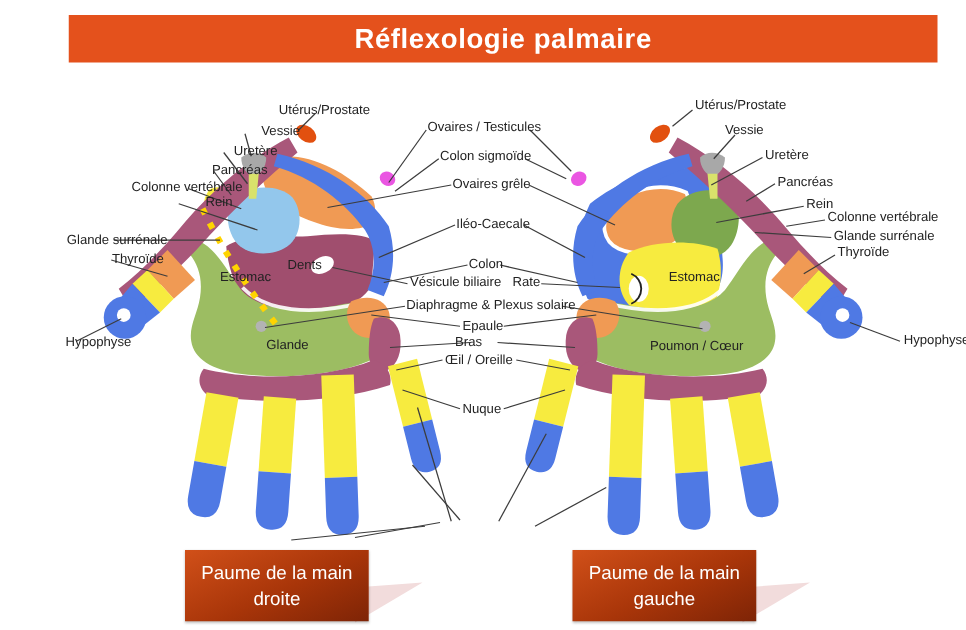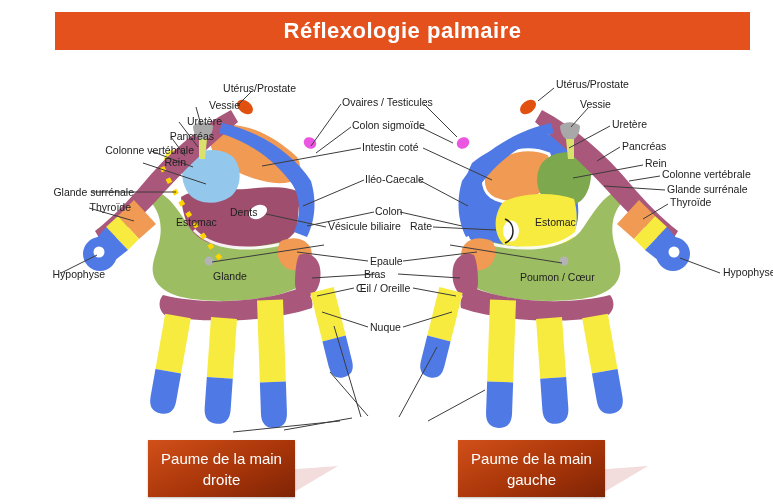--- a/index.html
+++ b/index.html
@@ -145,25 +145,26 @@
 <div class="lbl ra" style="right:595px;top:115px">Uretère</div>
 <div class="lbl ra" style="right:603px;top:130px">Pancréas</div>
 <div class="lbl ra" style="right:623px;top:144px">Colonne vertébrale</div>
 <div class="lbl ra" style="right:631px;top:156px">Rein</div>
 <div class="lbl ra" style="right:683px;top:186px">Glande surrénale</div>
 <div class="lbl ra" style="right:686px;top:201px">Thyroïde</div>
 <div class="lbl ra" style="right:712px;top:268px">Hypophyse</div>
 
 <div class="lbl" style="left:342px;top:96px">Ovaires / Testicules</div>
 <div class="lbl" style="left:352px;top:119px">Colon sigmoïde</div>
-<div class="lbl" style="left:362px;top:141px">Intestin coté</div>
+<div class="lbl" style="left:362px;top:141px">Ovaires grêle</div>
 <div class="lbl" style="left:365px;top:173px">Iléo-Caecale</div>
 <div class="lbl" style="left:375px;top:205px">Colon</div>
 <div class="lbl" style="left:328px;top:220px">Vésicule biliaire</div>
 <div class="lbl" style="left:410px;top:220px">Rate</div>
+<div class="lbl" style="left:325px;top:238px">Diaphragme &amp; Plexus solaire</div>
 <div class="lbl" style="left:370px;top:255px">Epaule</div>
 <div class="lbl" style="left:364px;top:268px">Bras</div>
 <div class="lbl" style="left:356px;top:282px">Œil / Oreille</div>
 <div class="lbl" style="left:370px;top:321px">Nuque</div>
 
 <div class="lbl" style="left:556px;top:78px">Utérus/Prostate</div>
 <div class="lbl" style="left:580px;top:98px">Vessie</div>
 <div class="lbl" style="left:612px;top:118px">Uretère</div>
 <div class="lbl" style="left:622px;top:140px">Pancréas</div>
 <div class="lbl" style="left:645px;top:157px">Rein</div>

